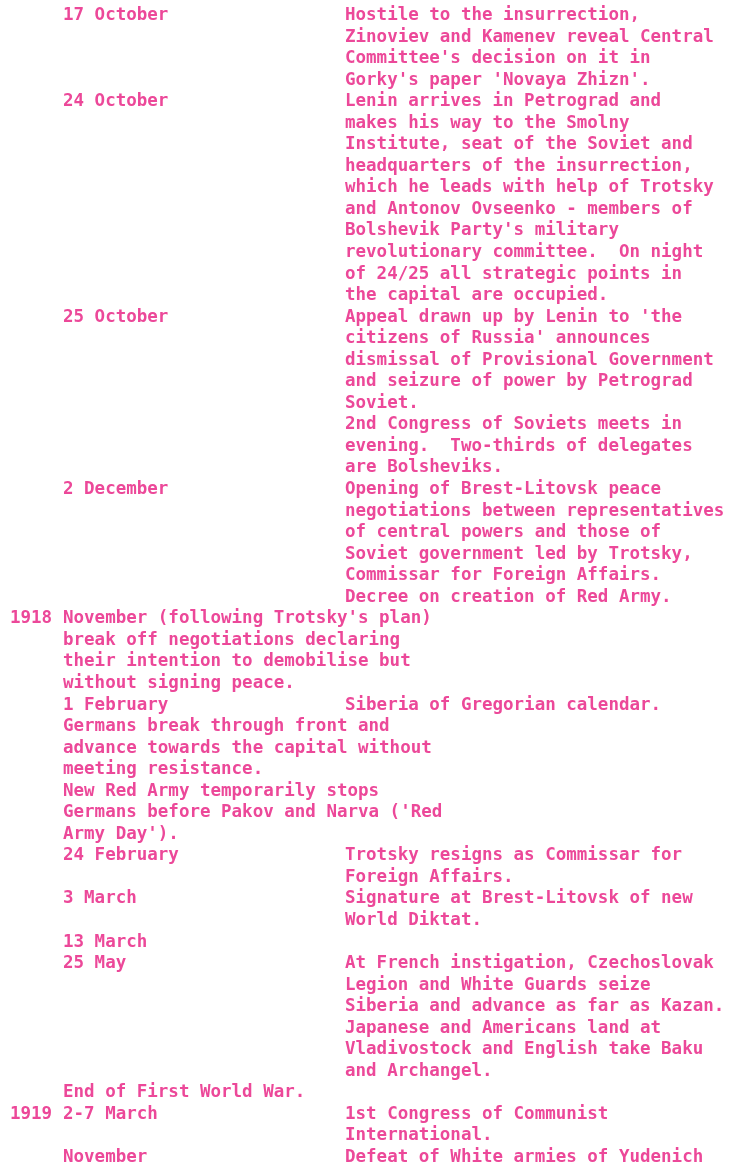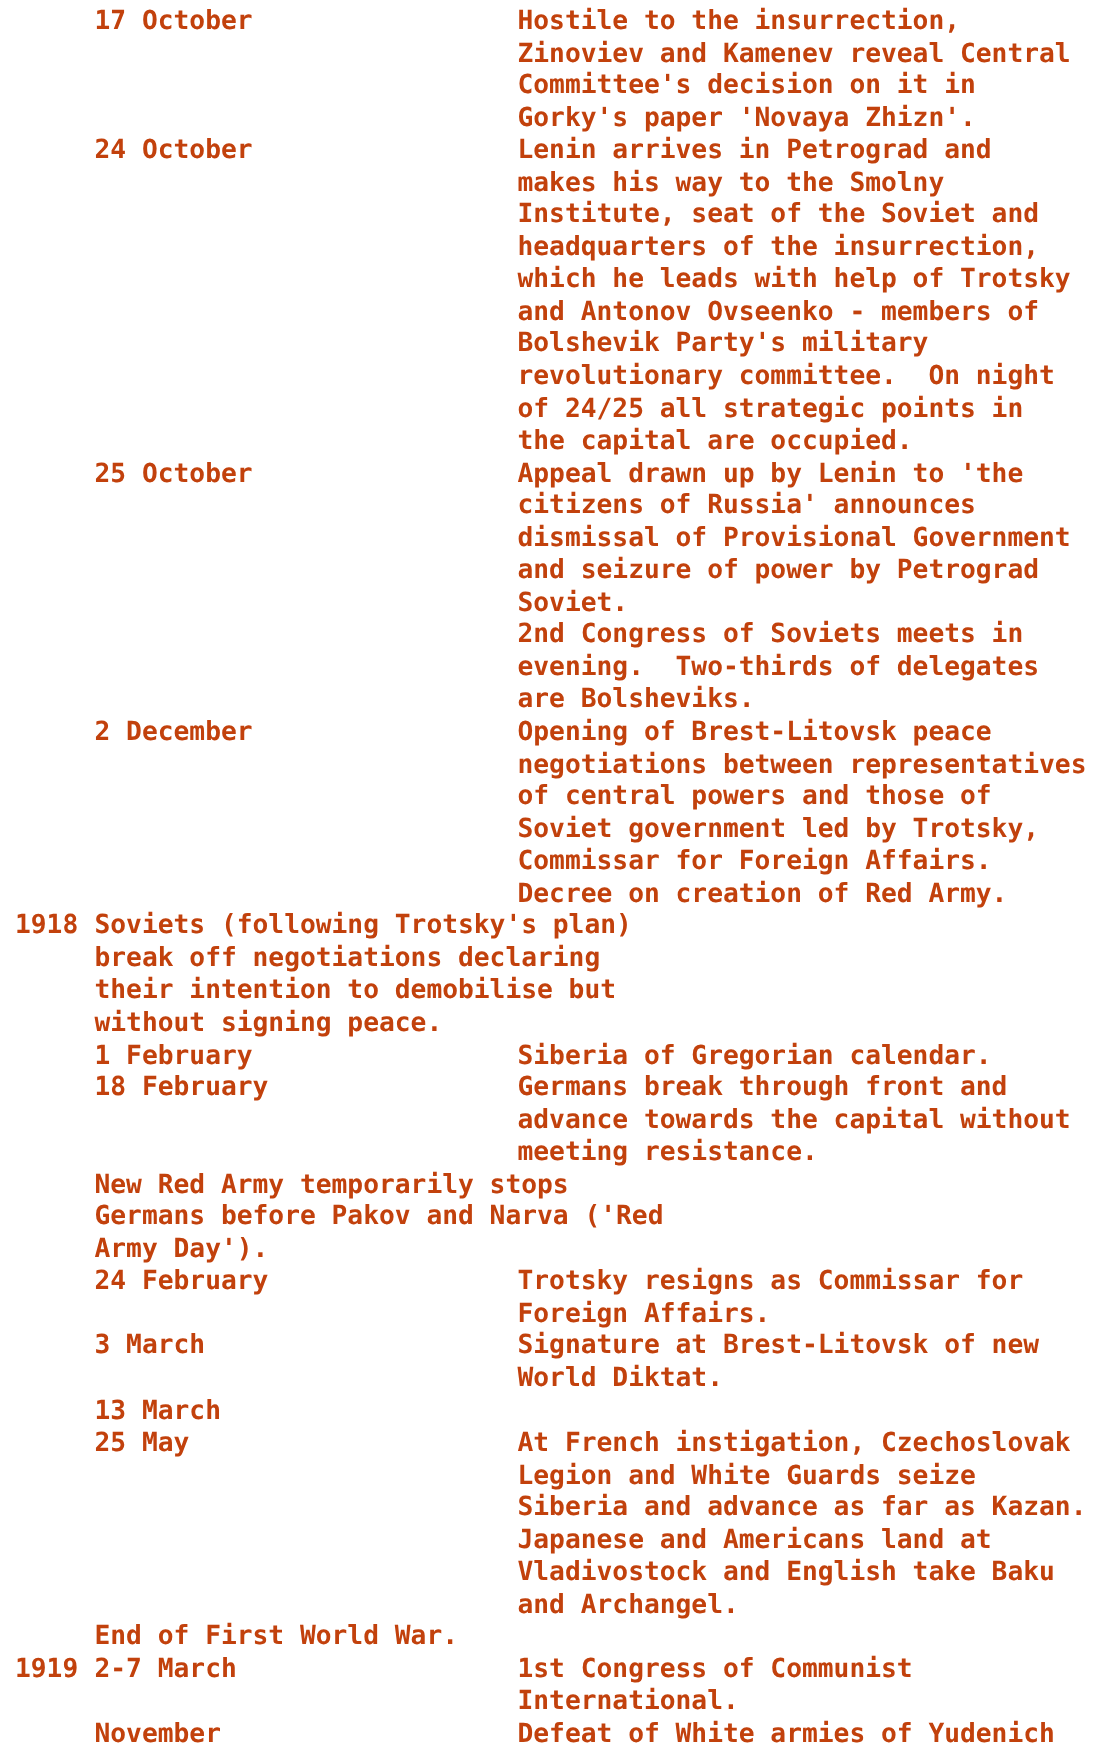--- a/index.html
+++ b/index.html
@@ -12,21 +12,21 @@
     width: 740px;
     height: 1169px;
     background: #ffffff;
     overflow: hidden;
     box-sizing: border-box;
     padding: 4px 0 0 10px;
     font-family: "DejaVu Sans Mono", "Liberation Mono", monospace;
     font-size: 17.5px;
     font-weight: 600;
     line-height: 21.55px;
-    color: #c2410c;
+    color: #ec4899;
   }
   .entry {
     display: grid;
     grid-template-columns: 53px 282px 1fr;
     align-items: start;
   }
   .cell-year, .cell-date, .cell-event {
     white-space: pre;
   }
 </style>
@@ -74,33 +74,32 @@
         <div class="cell-date">2 December</div>
         <div class="cell-event">Opening of Brest-Litovsk peace
 negotiations between representatives
 of central powers and those of
 Soviet government led by Trotsky,
 Commissar for Foreign Affairs.
 Decree on creation of Red Army.</div>
       </div>
       <div class="entry">
         <div class="cell-year">1918</div>
-        <div class="cell-event">Soviets (following Trotsky's plan)
+        <div class="cell-event">November (following Trotsky's plan)
 break off negotiations declaring
 their intention to demobilise but
 without signing peace.</div>
       </div>
       <div class="entry">
         <div class="cell-year"></div>
         <div class="cell-date">1 February</div>
         <div class="cell-event">Siberia of Gregorian calendar.</div>
       </div>
       <div class="entry">
         <div class="cell-year"></div>
-        <div class="cell-date">18 February</div>
         <div class="cell-event">Germans break through front and
 advance towards the capital without
 meeting resistance.</div>
       </div>
       <div class="entry">
         <div class="cell-year"></div>
         <div class="cell-event">New Red Army temporarily stops
 Germans before Pakov and Narva ('Red
 Army Day').</div>
       </div>

